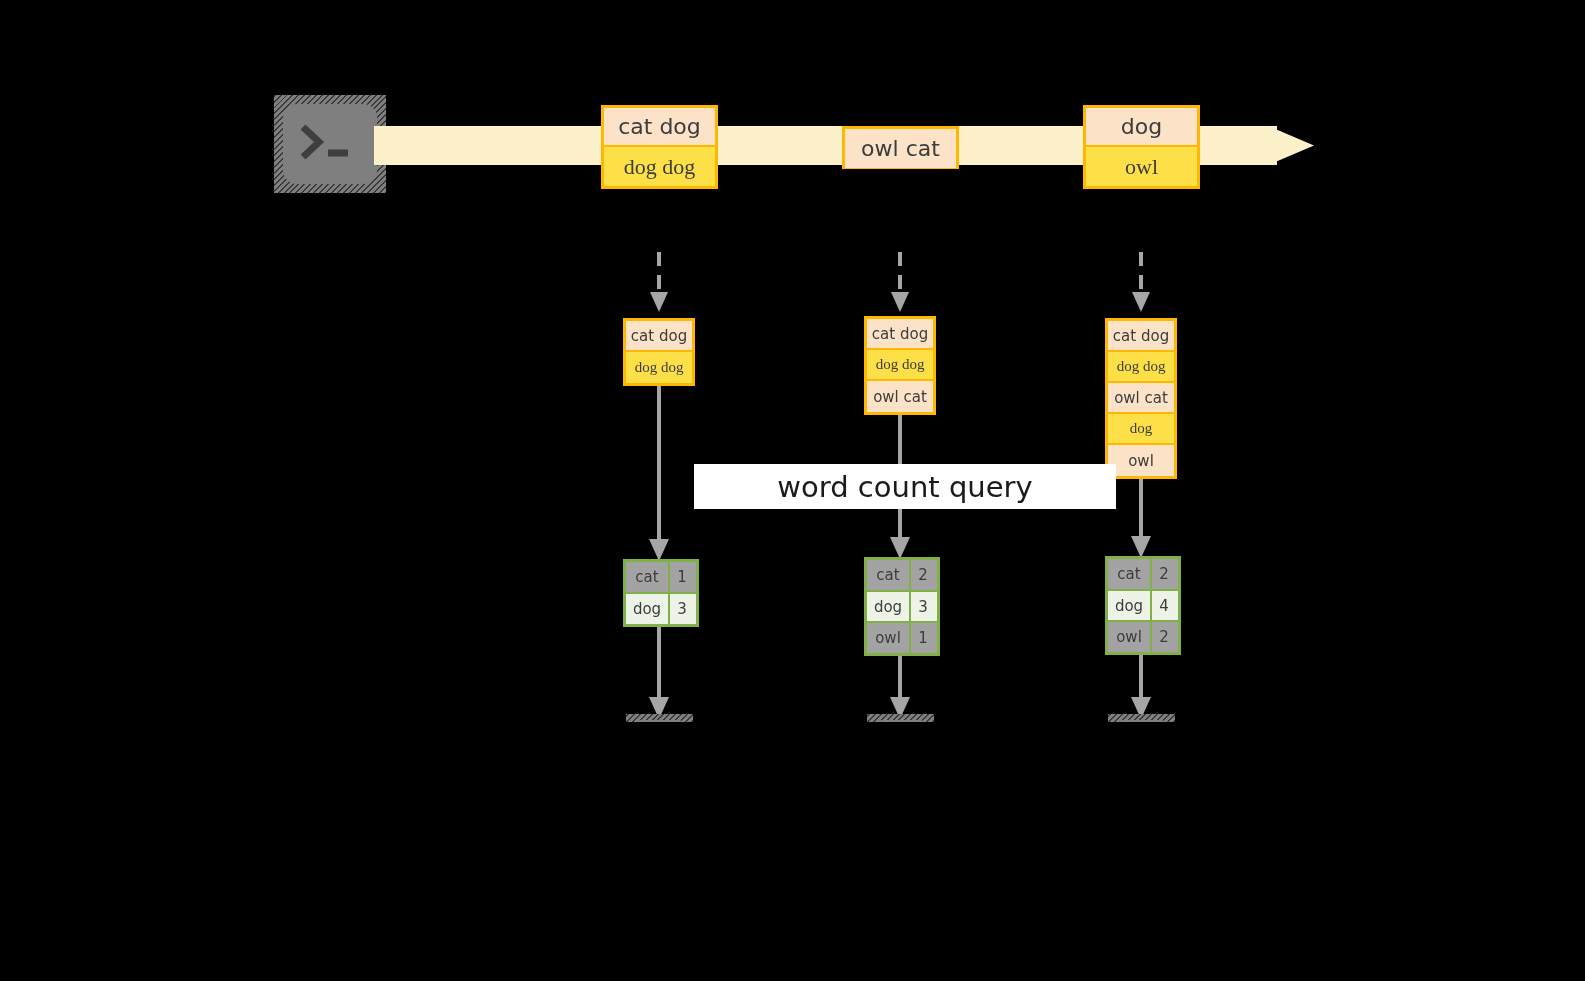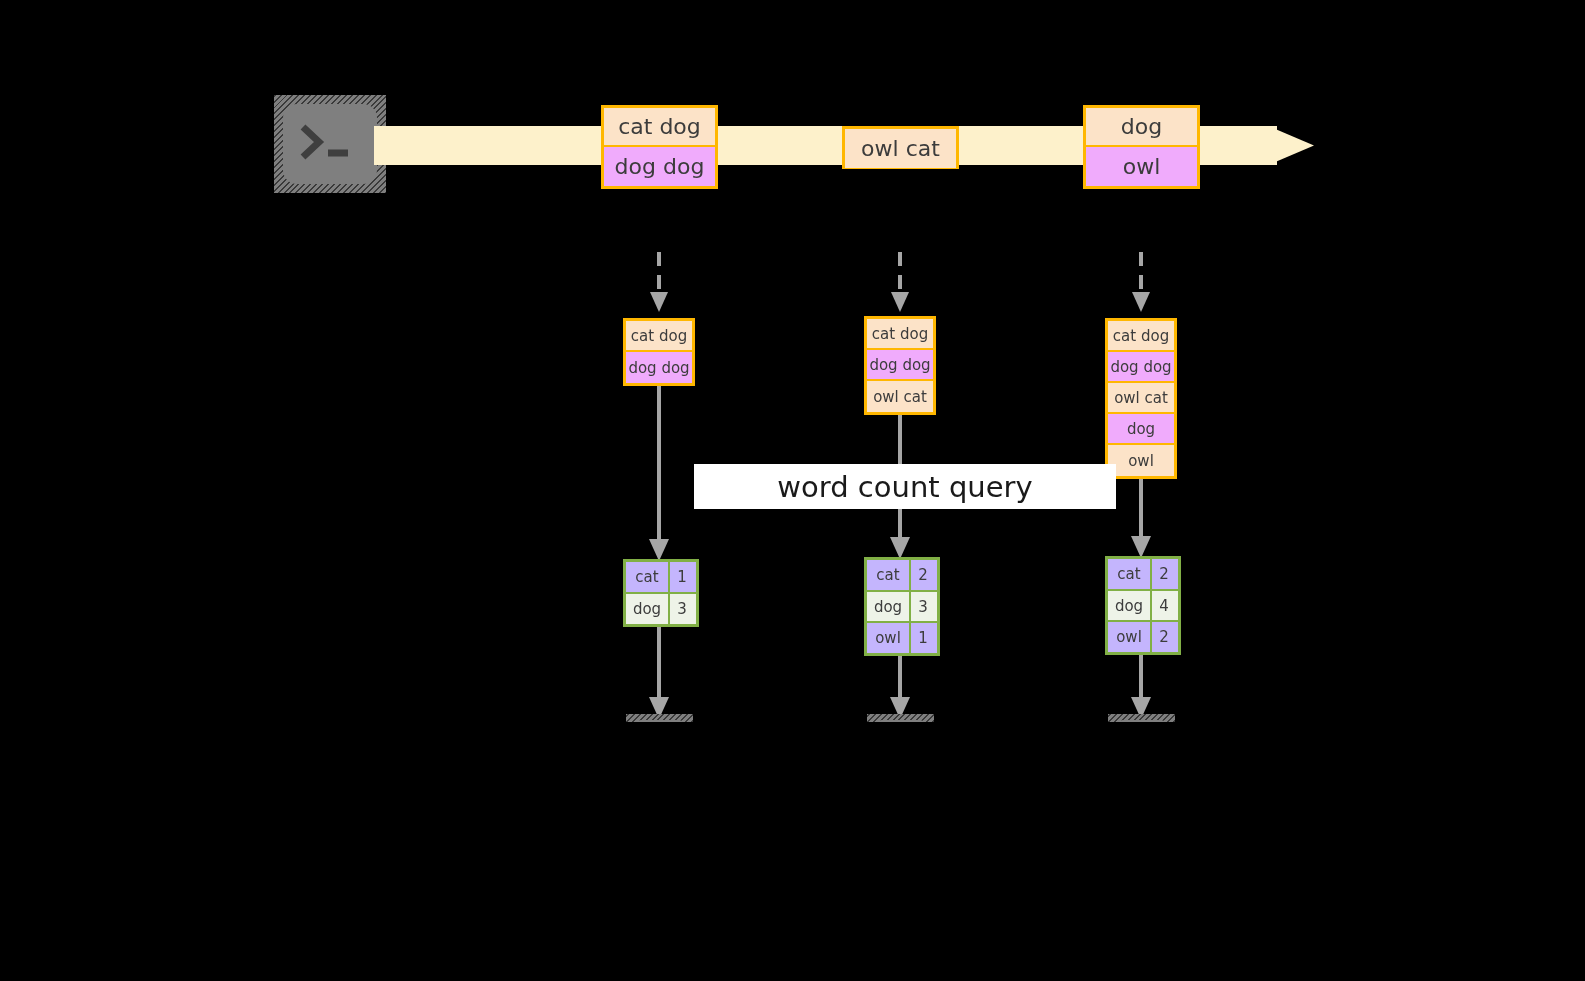--- a/index.html
+++ b/index.html
@@ -69,21 +69,21 @@
     box-sizing: border-box;
     display: flex;
     align-items: center;
     justify-content: center;
     color: #3c3c3c;
     white-space: nowrap;
     border-bottom: 2px solid #ffb700;
   }
   .evt-cell:last-child { border-bottom: none; }
   .evt-cell.shade   { background: #fce3c8; }
-  .evt-cell.unshade { background: #f0abfc; }
+  .evt-cell.unshade { background: #fde047; font-family: Liberation Serif, serif; }
 
   
   .evt-box.top .evt-cell { height: 39px; font-size: 22px; }
   
   .evt-box.stack .evt-cell { height: 31px; font-size: 15px; }
 
   
   .res-table {
     position: absolute;
     box-sizing: border-box;
@@ -91,21 +91,21 @@
     background: #eef3e7;
     display: flex;
     flex-direction: column;
   }
   .res-row {
     display: flex;
     height: 31px;
     border-bottom: 2px solid #81b046;
   }
   .res-row:last-child { border-bottom: none; }
-  .res-row.shade   { background: #c4b5fd; text-align: right; }
+  .res-row.shade   { background: #a3a3a3; text-align: right; }
   .res-row.unshade { background: #eef3e8; }
   .res-word {
     width: 44px;
     box-sizing: border-box;
     display: flex;
     align-items: center;
     justify-content: center;
     font-size: 15px;
     color: #3c3c3c;
     border-right: 2px solid #81b046;

